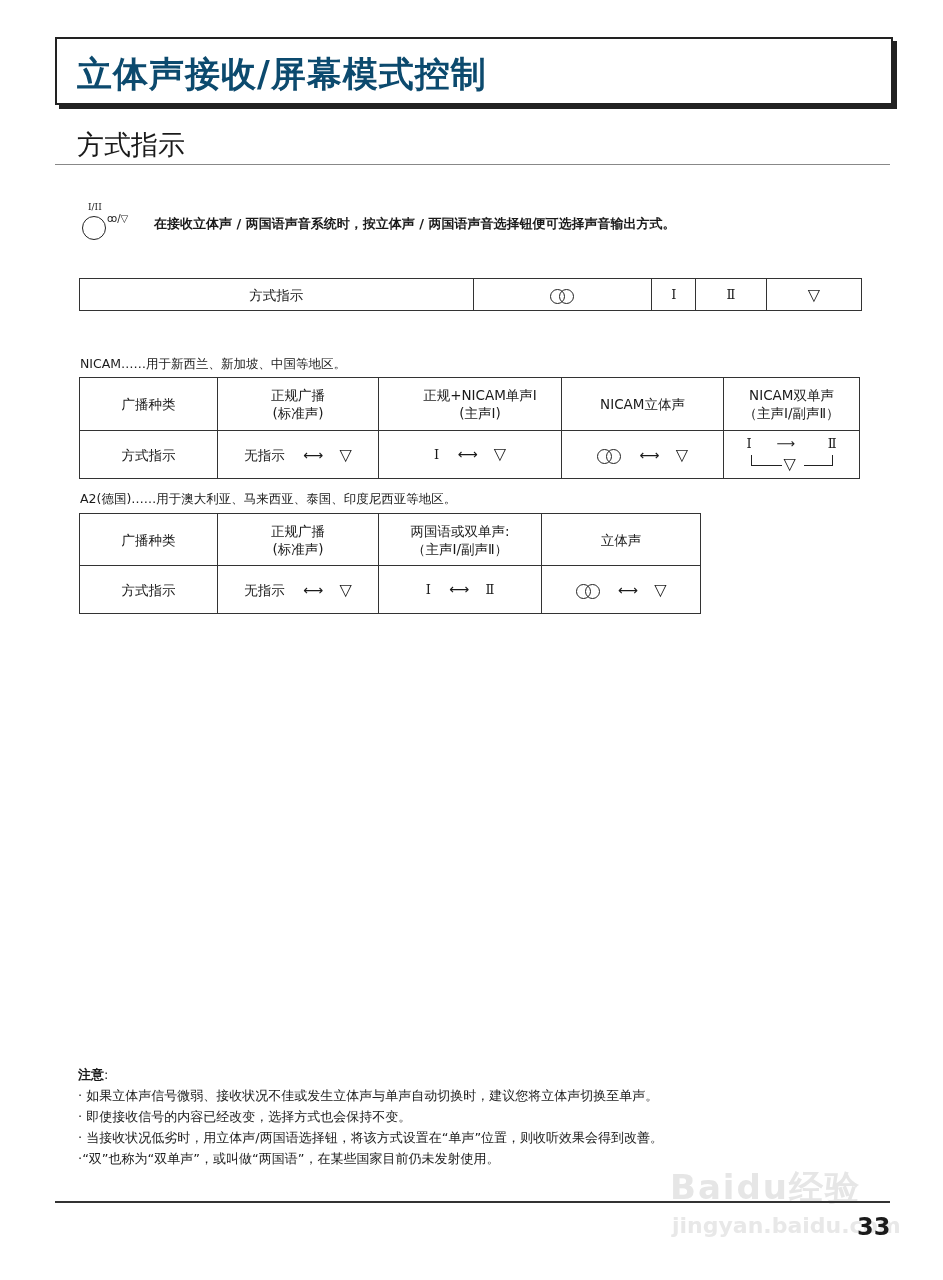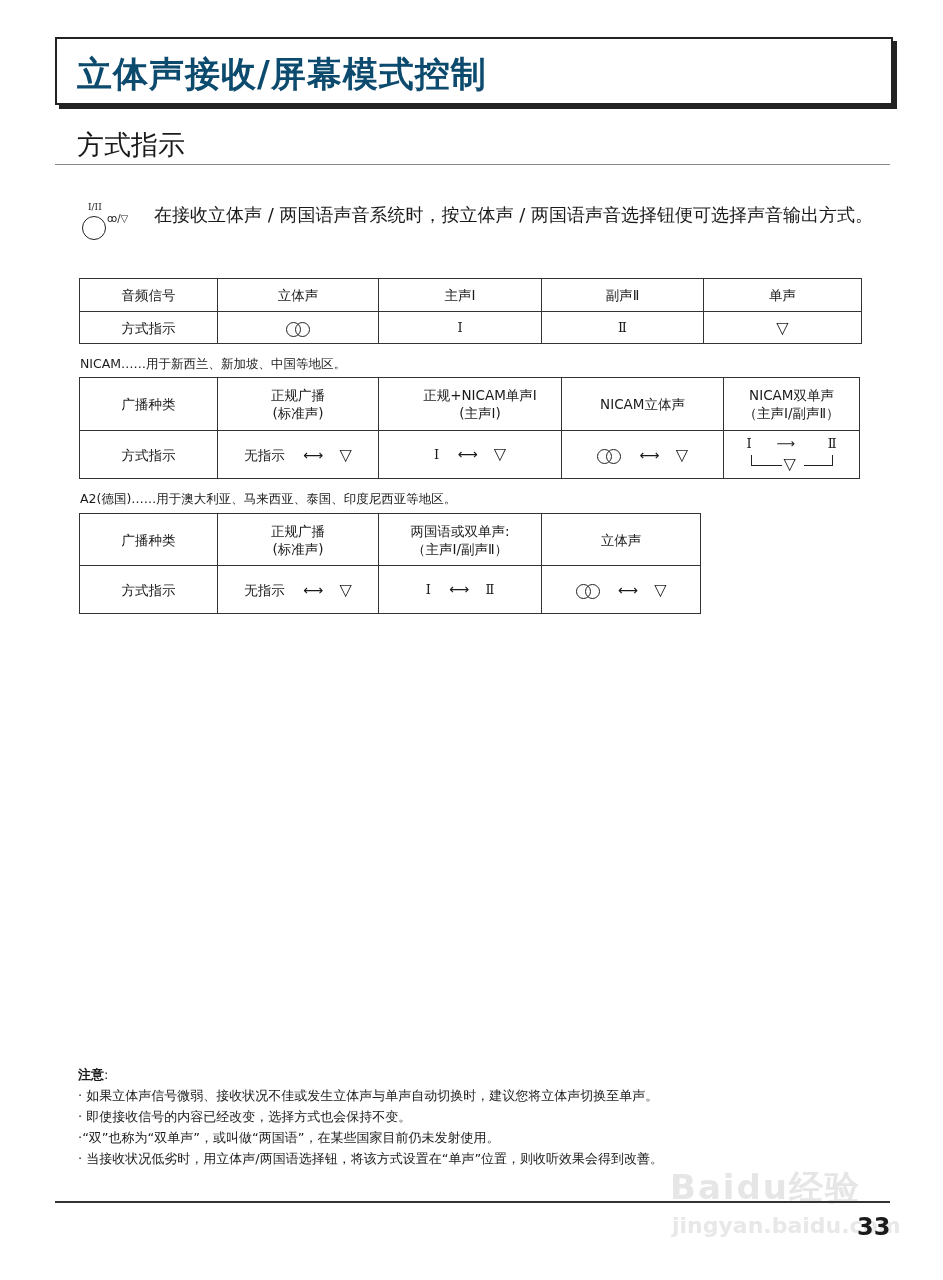--- a/index.html
+++ b/index.html
@@ -13,21 +13,21 @@
                    font-weight:normal; color:#1a1a1a; }
   .section-rule { position:absolute; left:55px; top:164px; width:835px; height:0;
                   border-top:1px solid #888; }
   .intro { position:absolute; left:82px; top:202px; height:40px; width:760px; }
   .btn-icon { position:absolute; left:0; top:0; width:70px; height:40px; }
   .btn-icon .lbl { position:absolute; left:6px; top:0; font-family:"DejaVu Serif", serif;
                    font-size:9px; }
   .btn-icon .circle { position:absolute; left:0; top:14px; width:22px; height:22px;
                       border:1px solid #222; border-radius:50%; }
   .btn-icon .modes { position:absolute; left:25px; top:11px; font-size:10px; }
-  .intro-text { position:absolute; left:72px; top:1px; font-size:18px; white-space:nowrap; }
+  .intro-text { position:absolute; left:72px; top:13px; font-size:13px; white-space:nowrap;font-weight:bold; }
   table.t { position:absolute; border-collapse:collapse; font-size:13.5px; }
   table.t td { border:1px solid #333; text-align:center; vertical-align:middle; padding:0;
                line-height:18px; }
   .caption { position:absolute; left:80px; font-size:12.5px; white-space:nowrap; }
   .roman { font-family:"DejaVu Serif", serif; font-size:13px; }
   .stereo { display:inline-block; position:relative; width:24px; height:14px; vertical-align:middle; }
   .stereo i { position:absolute; top:0; width:13px; height:13px; border:1px solid #222; border-radius:50%; }
   .stereo i:first-child { left:0; }
   .stereo i:last-child { left:9px; }
   .tri { font-size:16px; }
@@ -63,27 +63,20 @@
   <div class="btn-icon">
     <span class="lbl">I/II</span>
     <span class="circle"></span>
     <span class="modes">ꝏ/▽</span>
   </div>
   <span class="intro-text">在接收立体声 / 两国语声音系统时，按立体声 / 两国语声音选择钮便可选择声音输出方式。</span>
 </div>
 
 <table class="t" style="left:79px; top:278px; width:783px;">
   <tbody>
-      <tr style="height:33px;">
-    <td style="width:137px;">音频信号</td>
-    <td style="width:160px;">立体声</td>
-    <td style="width:162px;">主声Ⅰ</td>
-    <td style="width:161px;">副声Ⅱ</td>
-    <td>单声</td>
-  </tr>
   <tr style="height:32px;">
     <td>方式指示</td>
     <td>
       <span class="stereo"><i></i><i></i></span>
     </td>
     <td class="roman">Ⅰ</td>
     <td class="roman">Ⅱ</td>
     <td class="tri">▽</td>
   </tr>
 </tbody>
@@ -174,20 +167,20 @@
       <span class="tri">▽</span>
     </td>
   </tr>
 </tbody>
   </table>
 
 <div class="notes">
   <div><span class="nt">注意</span><span>:</span></div>
   <div>· 如果立体声信号微弱、接收状况不佳或发生立体声与单声自动切换时，建议您将立体声切换至单声。</div>
   <div>· 即使接收信号的内容已经改变，选择方式也会保持不变。</div>
+  <div>· 当接收状况低劣时，用立体声/两国语选择钮，将该方式设置在“单声”位置，则收听效果会得到改善。</div>
   <div>·“双”也称为“双单声”，或叫做“两国语”，在某些国家目前仍未发射使用。</div>
-  <div>· 当接收状况低劣时，用立体声/两国语选择钮，将该方式设置在“单声”位置，则收听效果会得到改善。</div>
 </div>
 
 <div class="wm">Baidu经验</div>
 <div class="footer-rule"></div>
 <div class="wm2">jingyan.baidu.com</div>
 <div class="page-no">33</div>
 
 </body></html>

